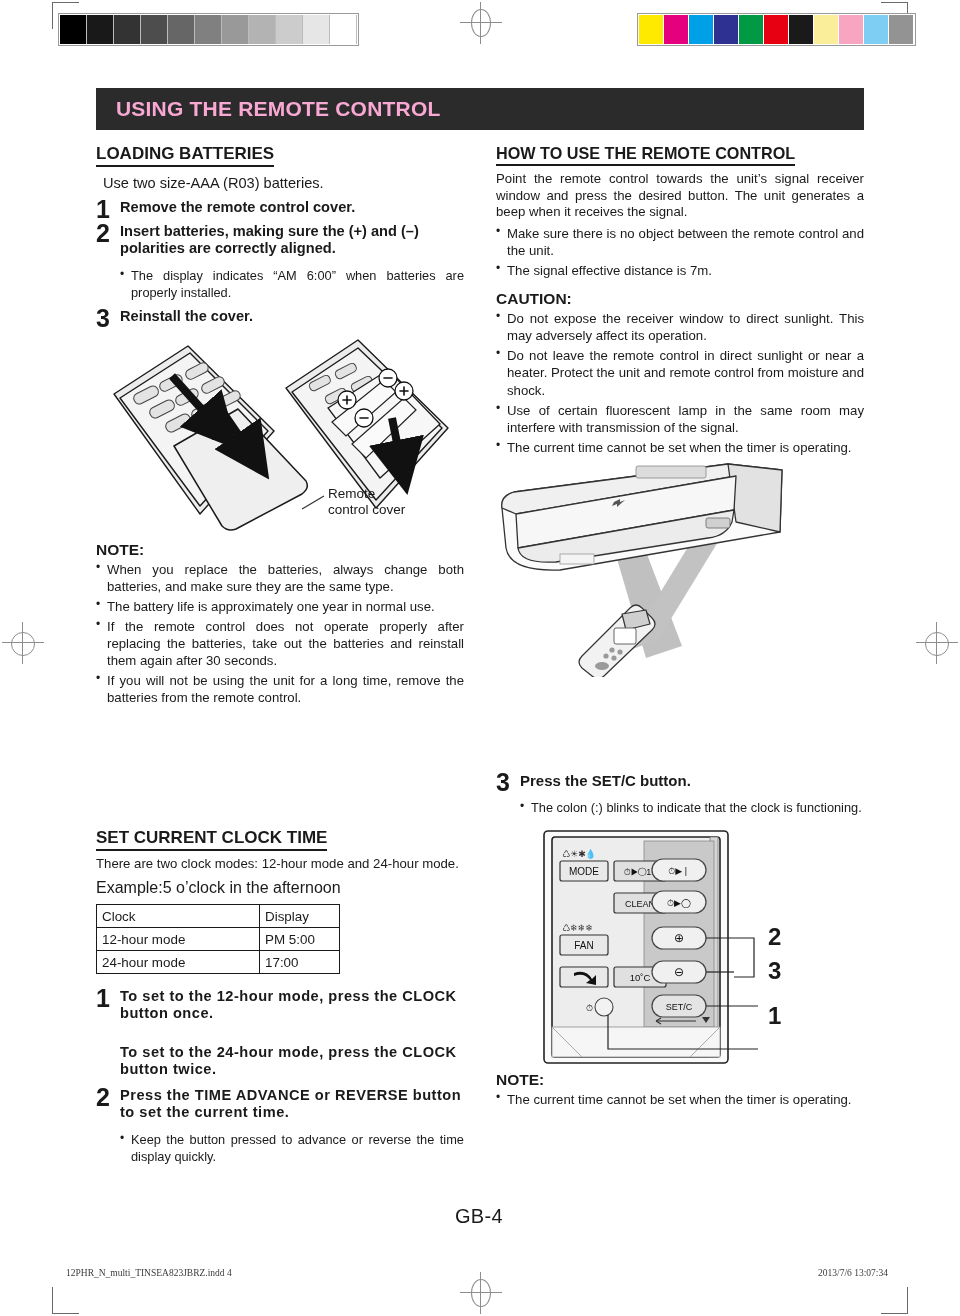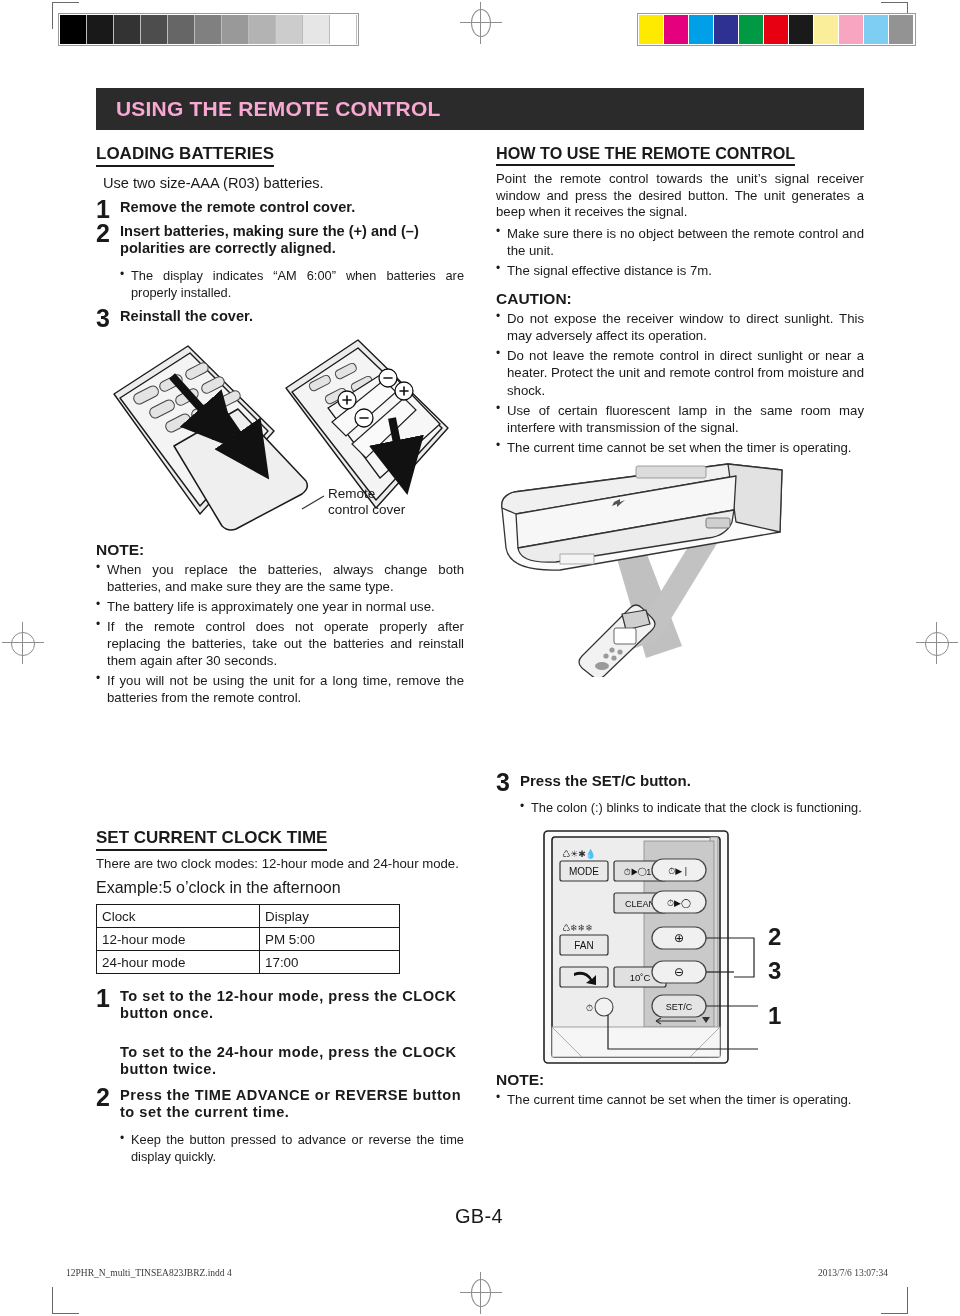--- a/index.html
+++ b/index.html
@@ -76,21 +76,21 @@
   .step .txt ul.bul{margin-top:11px;}
   .step .txt ul.bul li{font-size:12.8px;}
 
   
   .fig-remote{position:relative;height:195px;margin-top:6px;}
   .fig-cap{position:absolute;font-size:13.5px;line-height:1.2;}
 
   .fig-ac{position:relative;height:215px;margin-top:6px;}
 
   
-  table.clock{border-collapse:collapse;margin:6px 0 4px 0;width:304px;padding-left:18px;}
+  table.clock{border-collapse:collapse;margin:6px 0 4px 0;width:244px;padding-left:18px;}
   table.clock td{
     border:1px solid #1a1a1a;font-size:13.4px;padding:2px 5px;height:18px;
   }
   table.clock td.c1{width:152px;}
 
   
   .fig-panel{position:relative;height:270px;margin-top:6px;}
   .callout{position:absolute;font-size:24px;font-weight:bold;}
 
   

